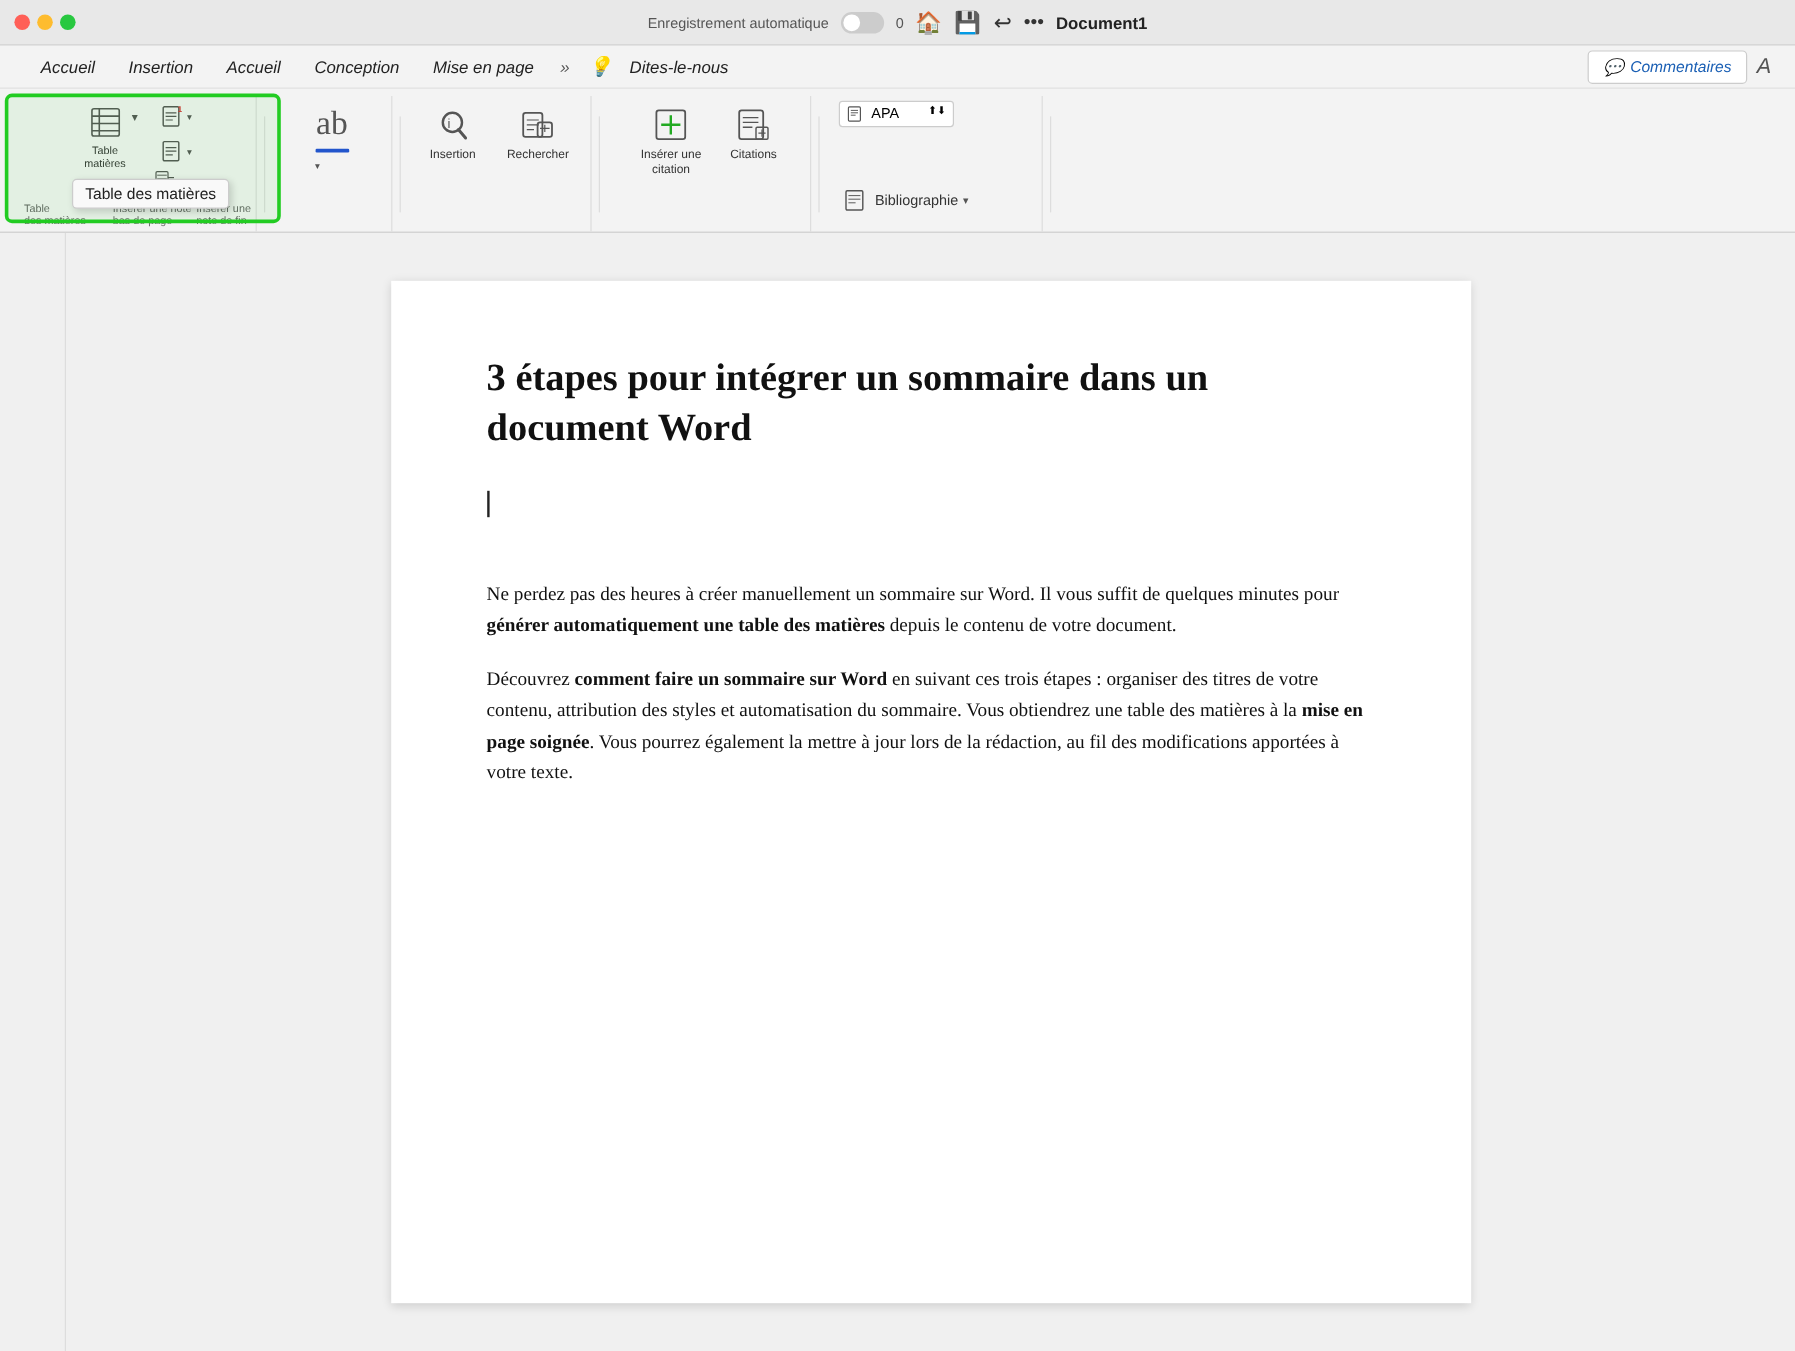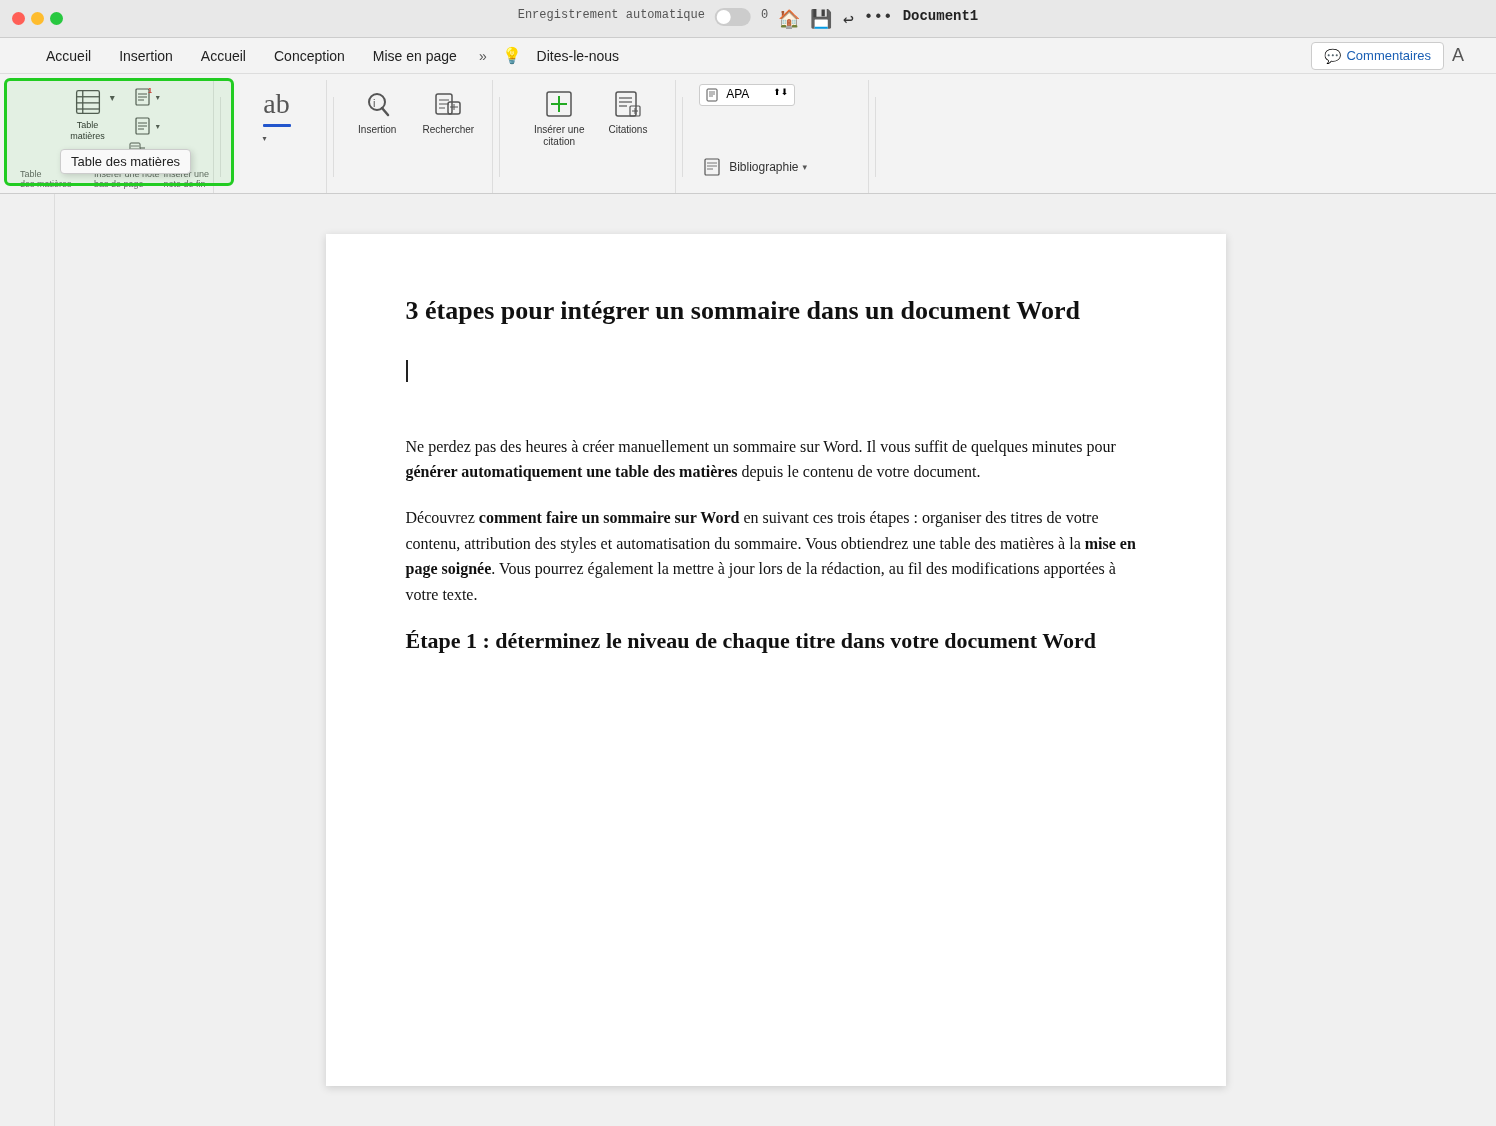--- a/index.html
+++ b/index.html
@@ -32,25 +32,24 @@
       align-items: center;
     }
     .tl-red { width: 13px; height: 13px; border-radius: 50%; background: #ff5f57; }
     .tl-yellow { width: 13px; height: 13px; border-radius: 50%; background: #febc2e; }
     .tl-green { width: 13px; height: 13px; border-radius: 50%; background: #28c840; }
     .title-bar-center {
       position: absolute;
       left: 50%;
       transform: translateX(-50%);
       display: flex;
-      align-items: flex-start;
+      align-items: center;
       gap: 10px;
       font-size: 13px;
       color: #333;
-      font-family: Liberation Mono, monospace;
     }
     .autosave-label { font-size: 12px; color: #555; }
     .toggle-switch {
       width: 36px;
       height: 18px;
       background: #ccc;
       border-radius: 9px;
       position: relative;
       display: flex;
       align-items: center;
@@ -69,23 +68,24 @@
       font-weight: 600;
       color: #222;
     }
 
     
     .menu-bar {
       height: 36px;
       background: #f3f3f3;
       display: flex;
       align-items: center;
-      padding: 0 32px;
+      padding: 0 20px;
       gap: 0;
       border-bottom: 1px solid #ddd;
+      font-style: italic;
     }
     .menu-item {
       padding: 6px 14px;
       font-size: 14px;
       color: #222;
       cursor: pointer;
       border-radius: 4px;
     }
     .menu-more {
       padding: 6px 8px;
@@ -241,21 +241,21 @@
     .document-page {
       background: white;
       width: 900px;
       min-height: 800px;
       padding: 60px 80px 60px 80px;
       box-shadow: 0 2px 8px rgba(0,0,0,0.15);
       position: relative;
     }
 
     .doc-title-heading {
-      font-size: 26px;
+      font-size: 32px;
       font-weight: 800;
       font-family: 'Times New Roman', Times, serif;
       color: #111;
       line-height: 1.3;
       margin-bottom: 32px;
     }
 
     .text-cursor {
       display: inline-block;
       width: 2px;
@@ -543,17 +543,16 @@
       </div>
 
       <p class="doc-paragraph">
         <span>Ne perdez pas des heures à créer manuellement un sommaire sur Word. Il vous suffit de quelques minutes pour </span><span class="bold">générer automatiquement une table des matières</span><span> depuis le contenu de votre document.</span>
       </p>
 
       <p class="doc-paragraph">
         <span>Découvrez </span><span class="bold">comment faire un sommaire sur Word</span><span> en suivant ces trois étapes : organiser des titres de votre contenu, attribution des styles et automatisation du sommaire. Vous obtiendrez une table des matières à la </span><span class="bold">mise en page soignée</span><span>. Vous pourrez également la mettre à jour lors de la rédaction, au fil des modifications apportées à votre texte.</span>
       </p>
 
-      <h2 class="doc-subheading">Étape 1 : déterminez le niveau de chaque titre dans votre document Word</h2>
 
     </div>
   </div>
 </div>
 
 </body></html>

